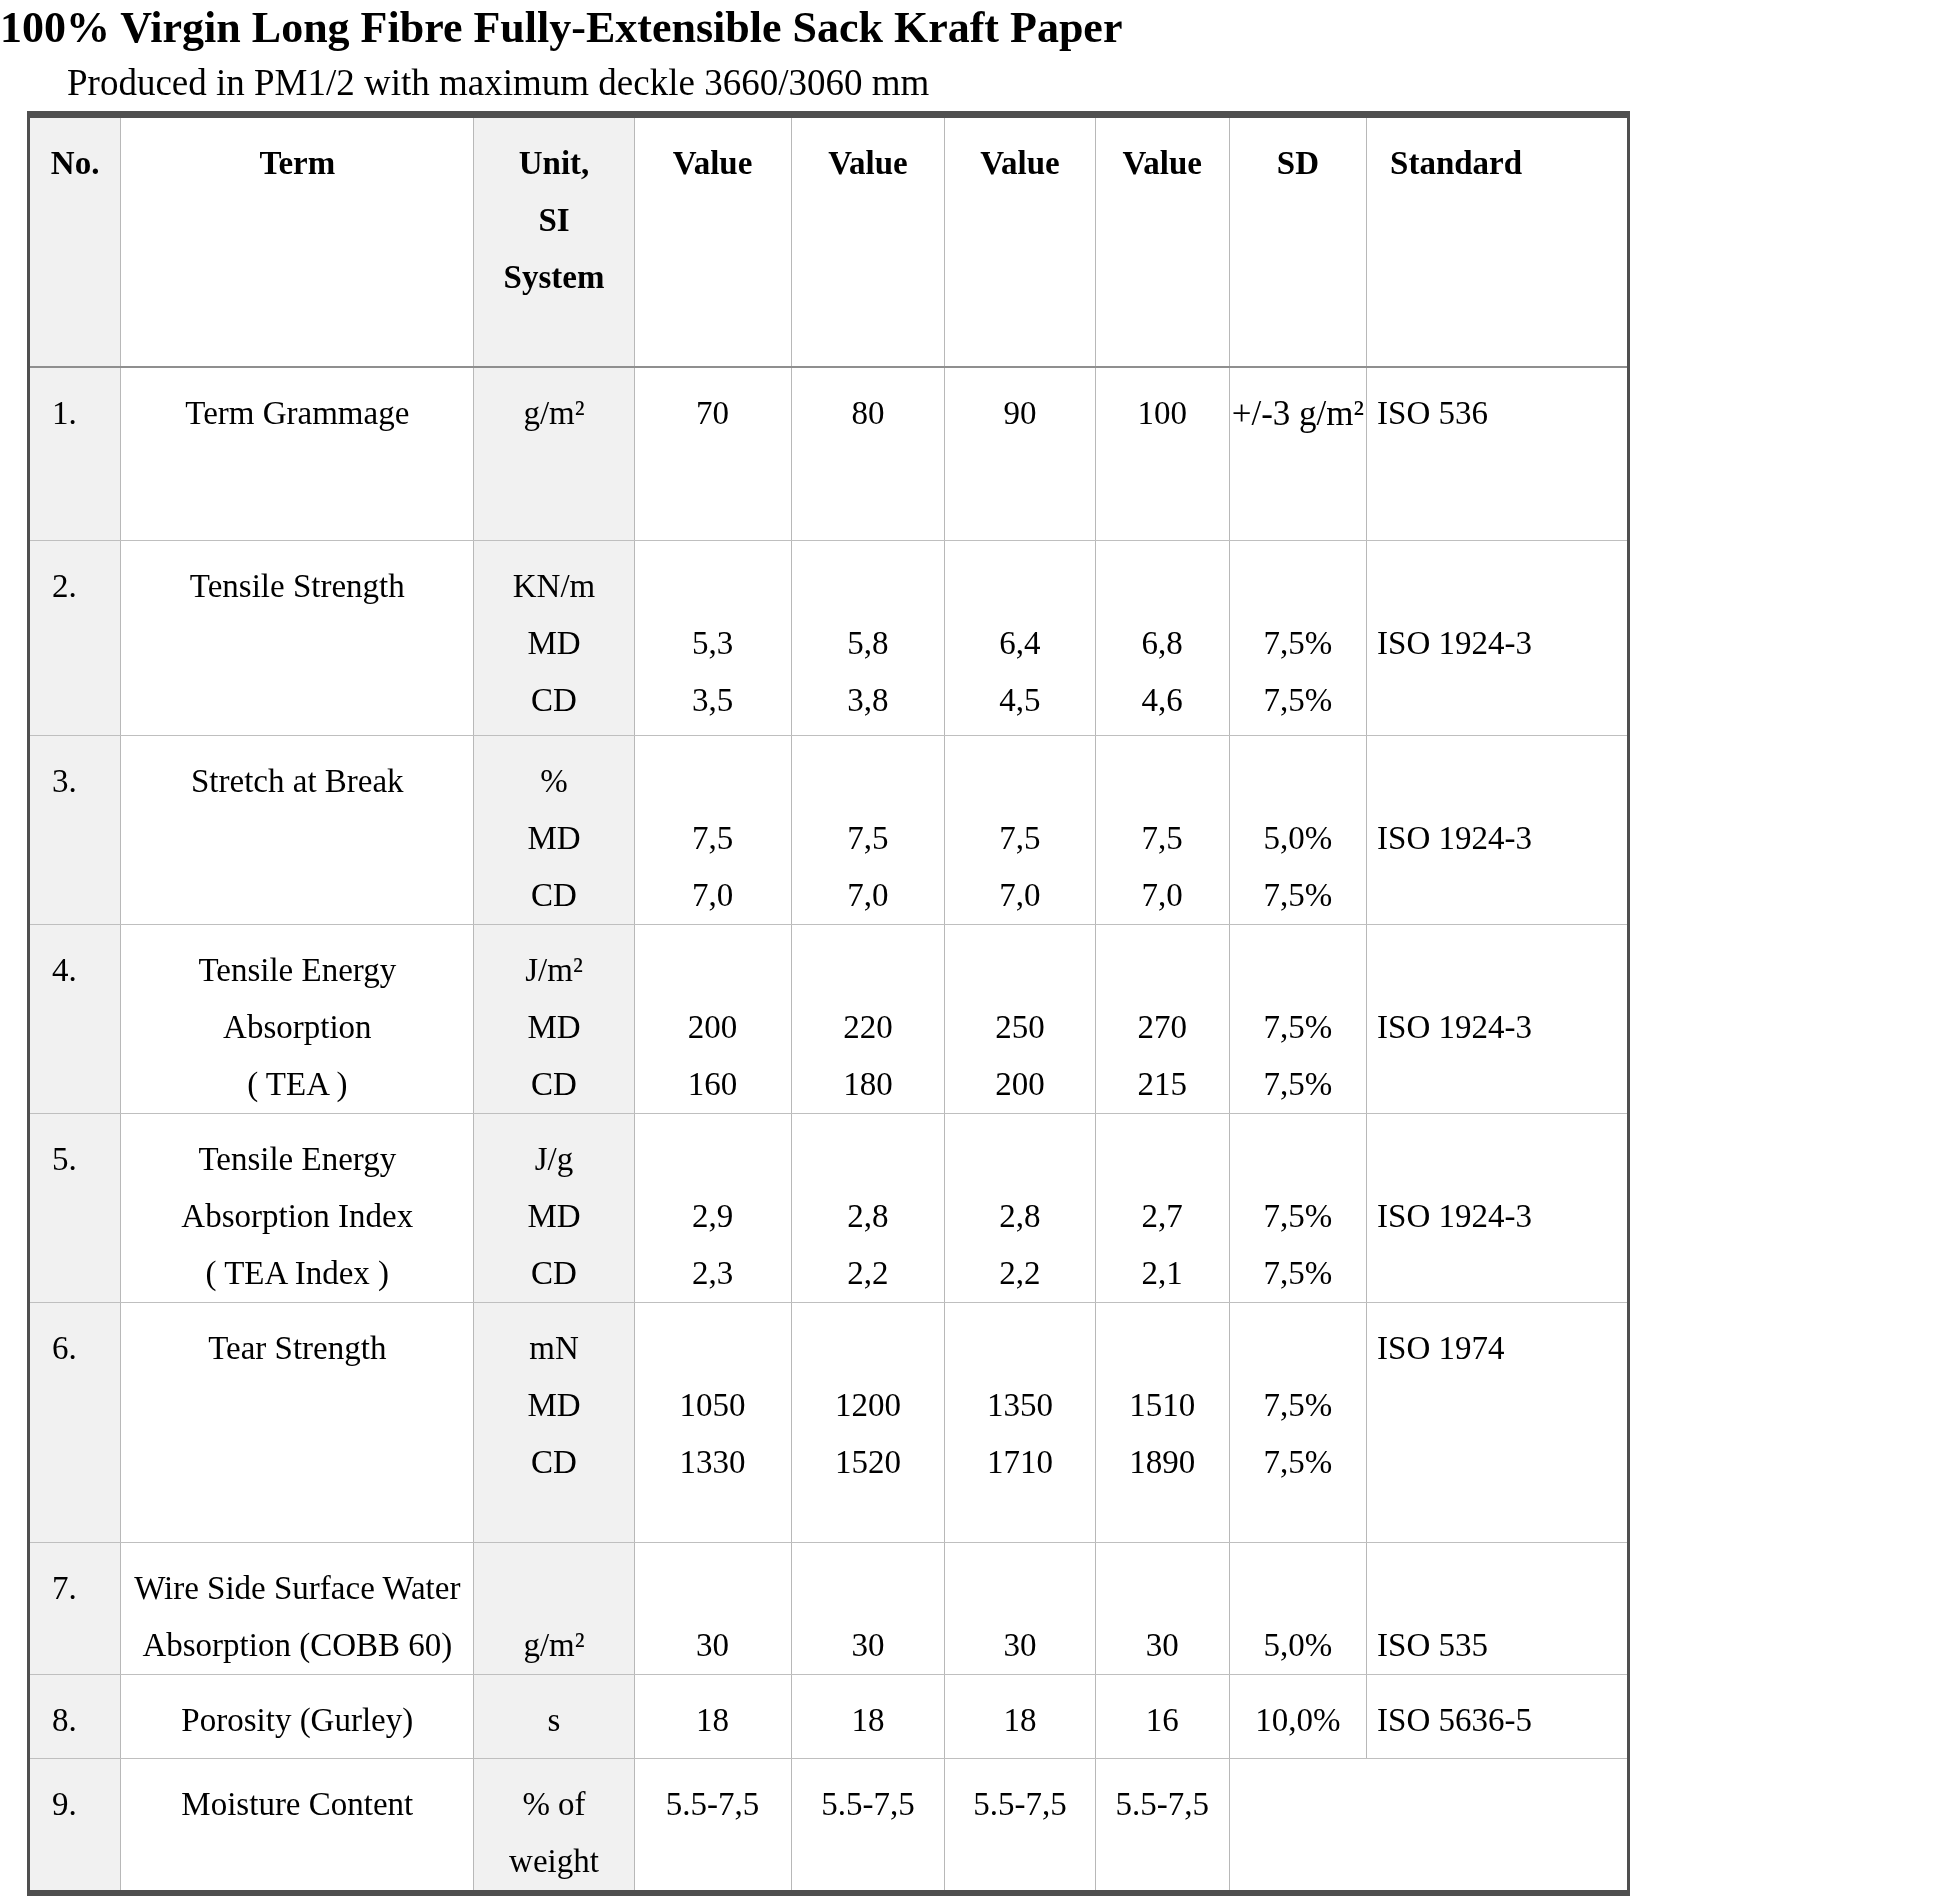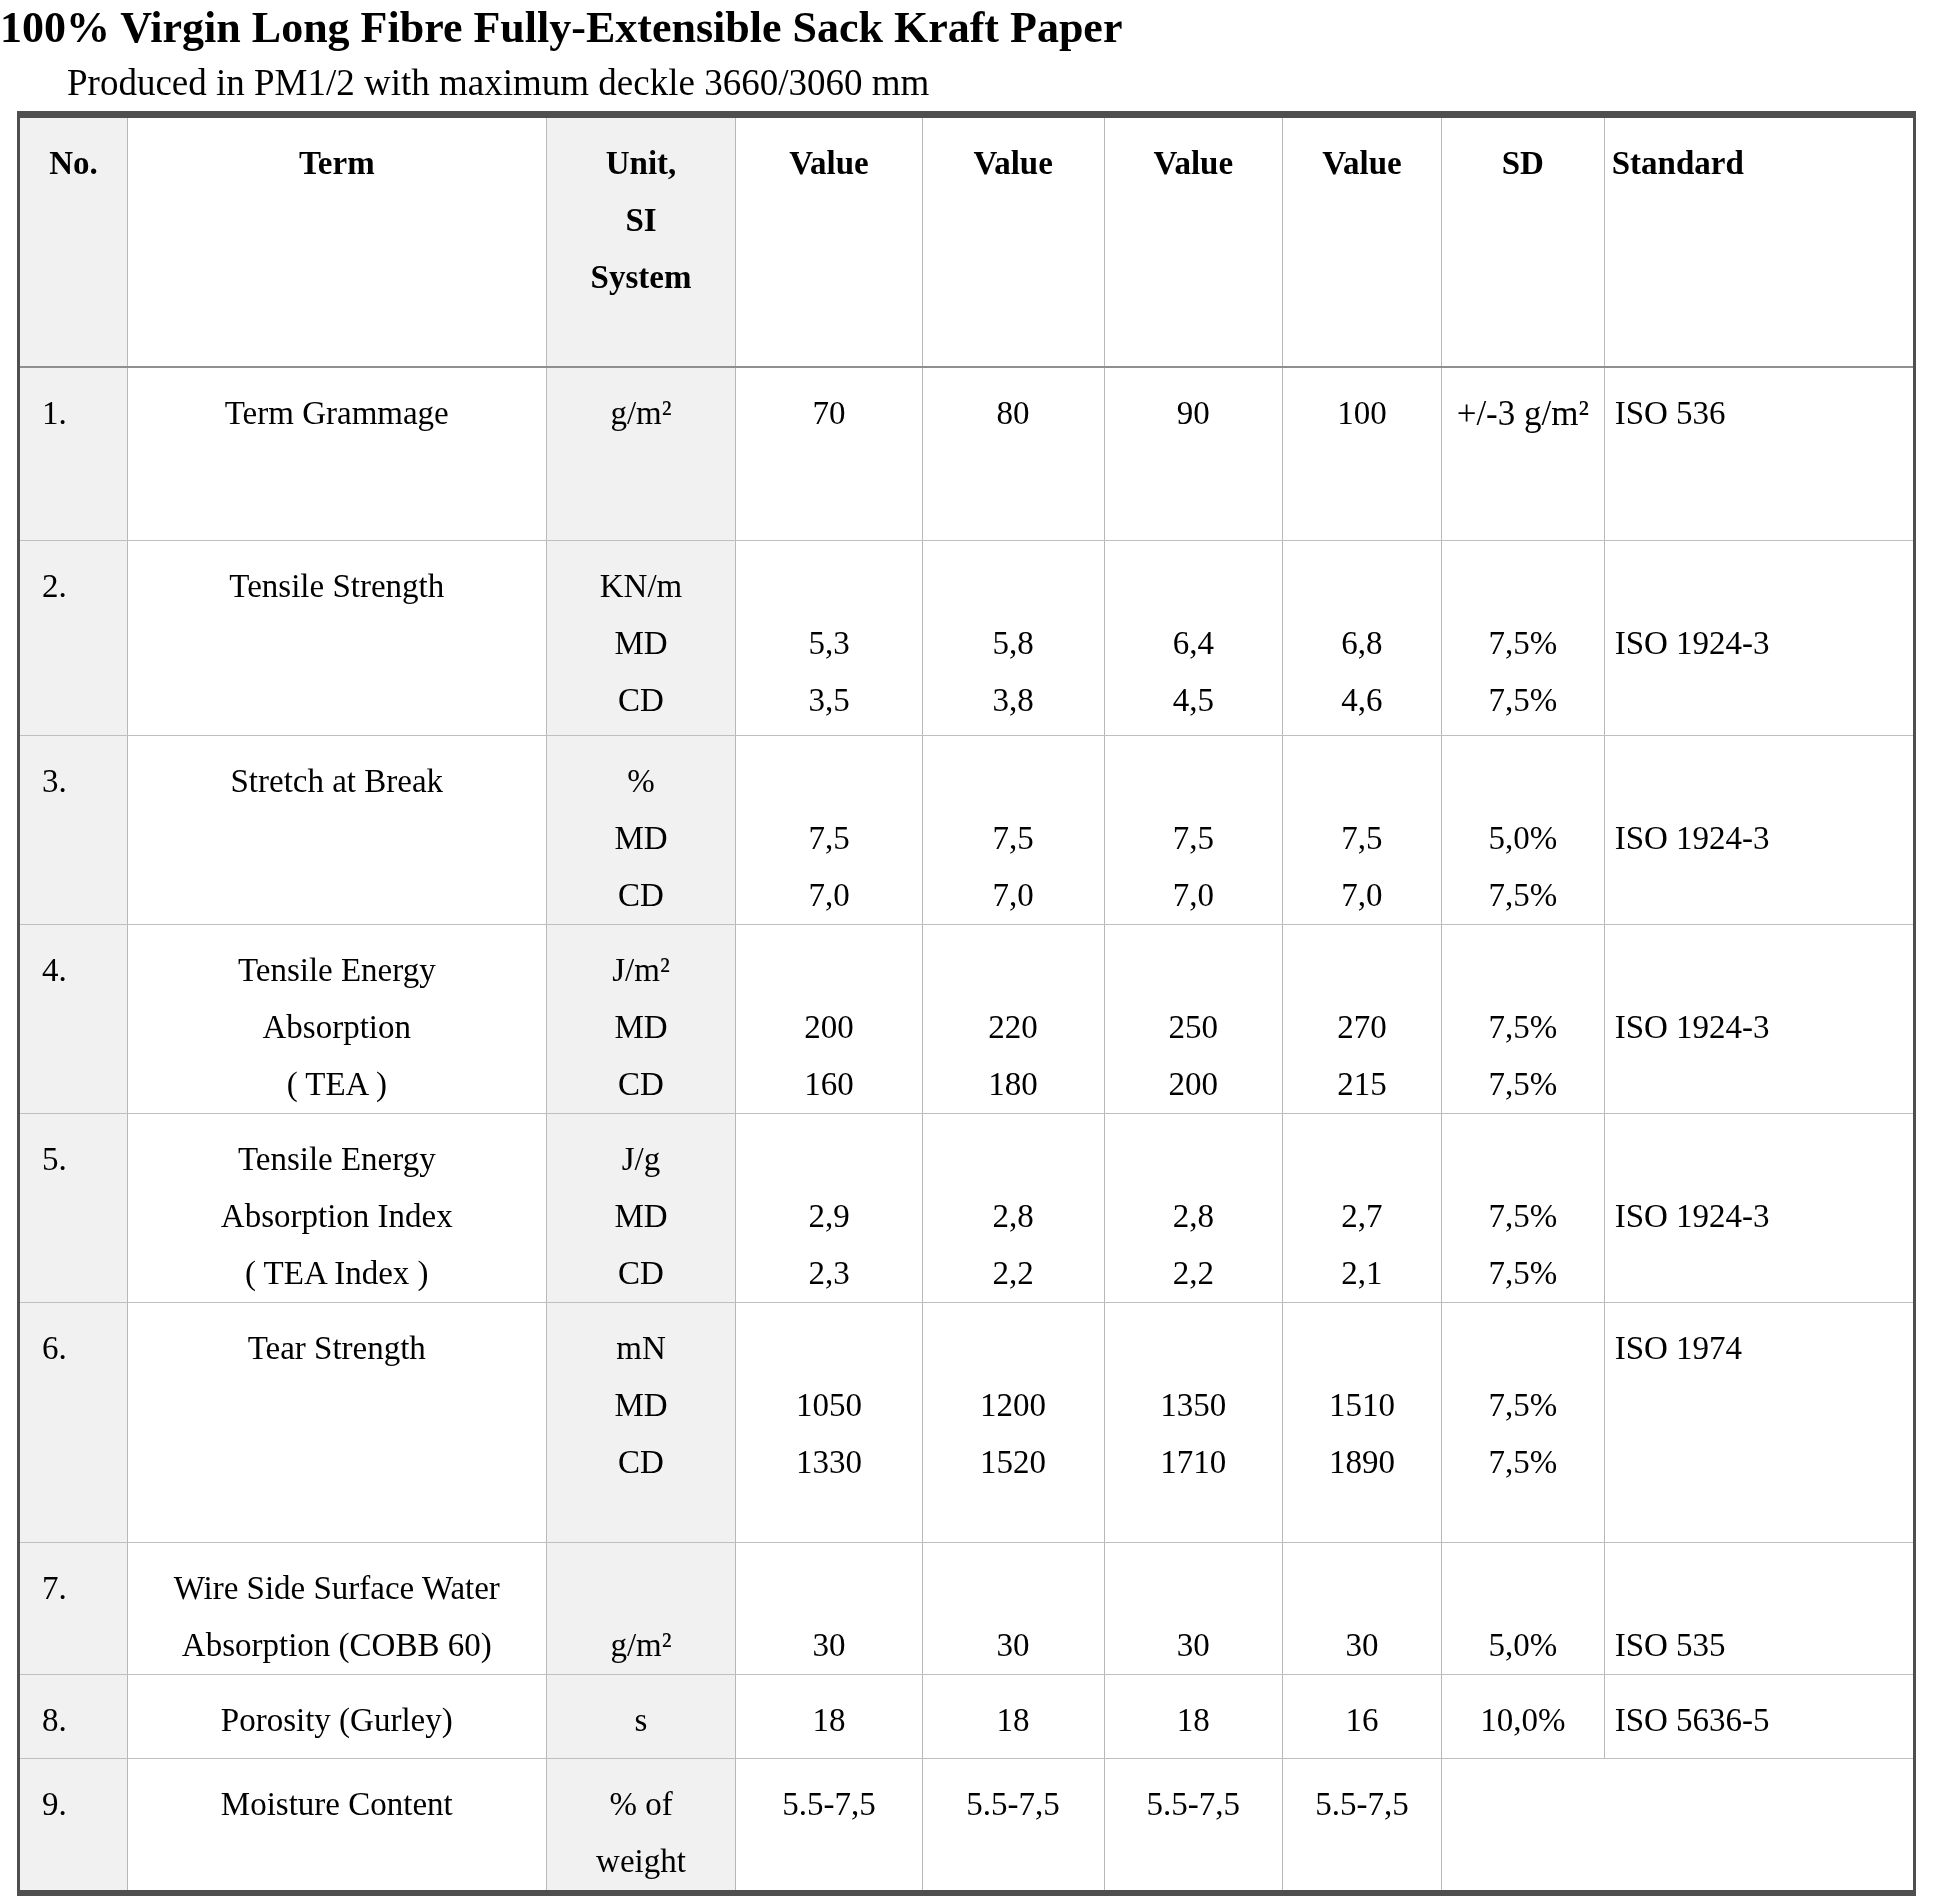--- a/index.html
+++ b/index.html
@@ -9,21 +9,21 @@
     color:#000;background:#fff;overflow:hidden;
   }
   .doc-title{
     text-align:left;font-size:44px;font-weight:bold;
     margin:3.1px 0 0 0;line-height:50px;
   }
   .doc-subtitle{
     font-size:37px;margin:7.8px 0 6.2px 67px;line-height:44px;
   }
   .spec-table{
-    margin-left:17px;width:1899px;box-sizing:border-box;
+    margin-left:27px;width:1603px;box-sizing:border-box;
     border:3.1px solid #4f4f4f;border-top-width:7px;border-bottom-width:6.2px;
     background:#fff;
   }
   .trow{
     display:grid;
     grid-template-columns:138fr 540fr 245fr 240fr 235fr 230fr 205fr 210fr 399fr;
     box-sizing:border-box;
   }
   .trow + .trow{border-top:1.6px solid #bfbfbf;}
   .trow.header-row{font-weight:bold;}
@@ -41,21 +41,21 @@
   .trow:nth-child(10){min-height:118px;}
   .cell{
     box-sizing:border-box;padding-top:17px;font-size:33px;
     text-align:center;
   }
   .cell .line{height:57px;line-height:57px;white-space:nowrap;}
   .cell + .cell{border-left:1.6px solid #b8b8b8;}
   .col-no,.col-unit{background:#f1f1f1;}
   .trow:not(.header-row) .col-no{text-align:left;padding-left:22px;}
   .col-std{text-align:left;padding-left:10px;}
-  .trow.header-row .col-std{padding-left:7px;}
+  .trow.header-row .col-std{padding-left:23px;}
   
   .trow:nth-child(2) .col-sd .line{font-size:35px;}
 </style>
 </head>
 <body>
 
 <div class="page">
   <div class="doc-title">100% Virgin Long Fibre Fully-Extensible Sack Kraft Paper</div>
   <div class="doc-subtitle">Produced in PM1/2 with maximum deckle 3660/3060 mm</div>
   <div class="spec-table" id="spec-table">

